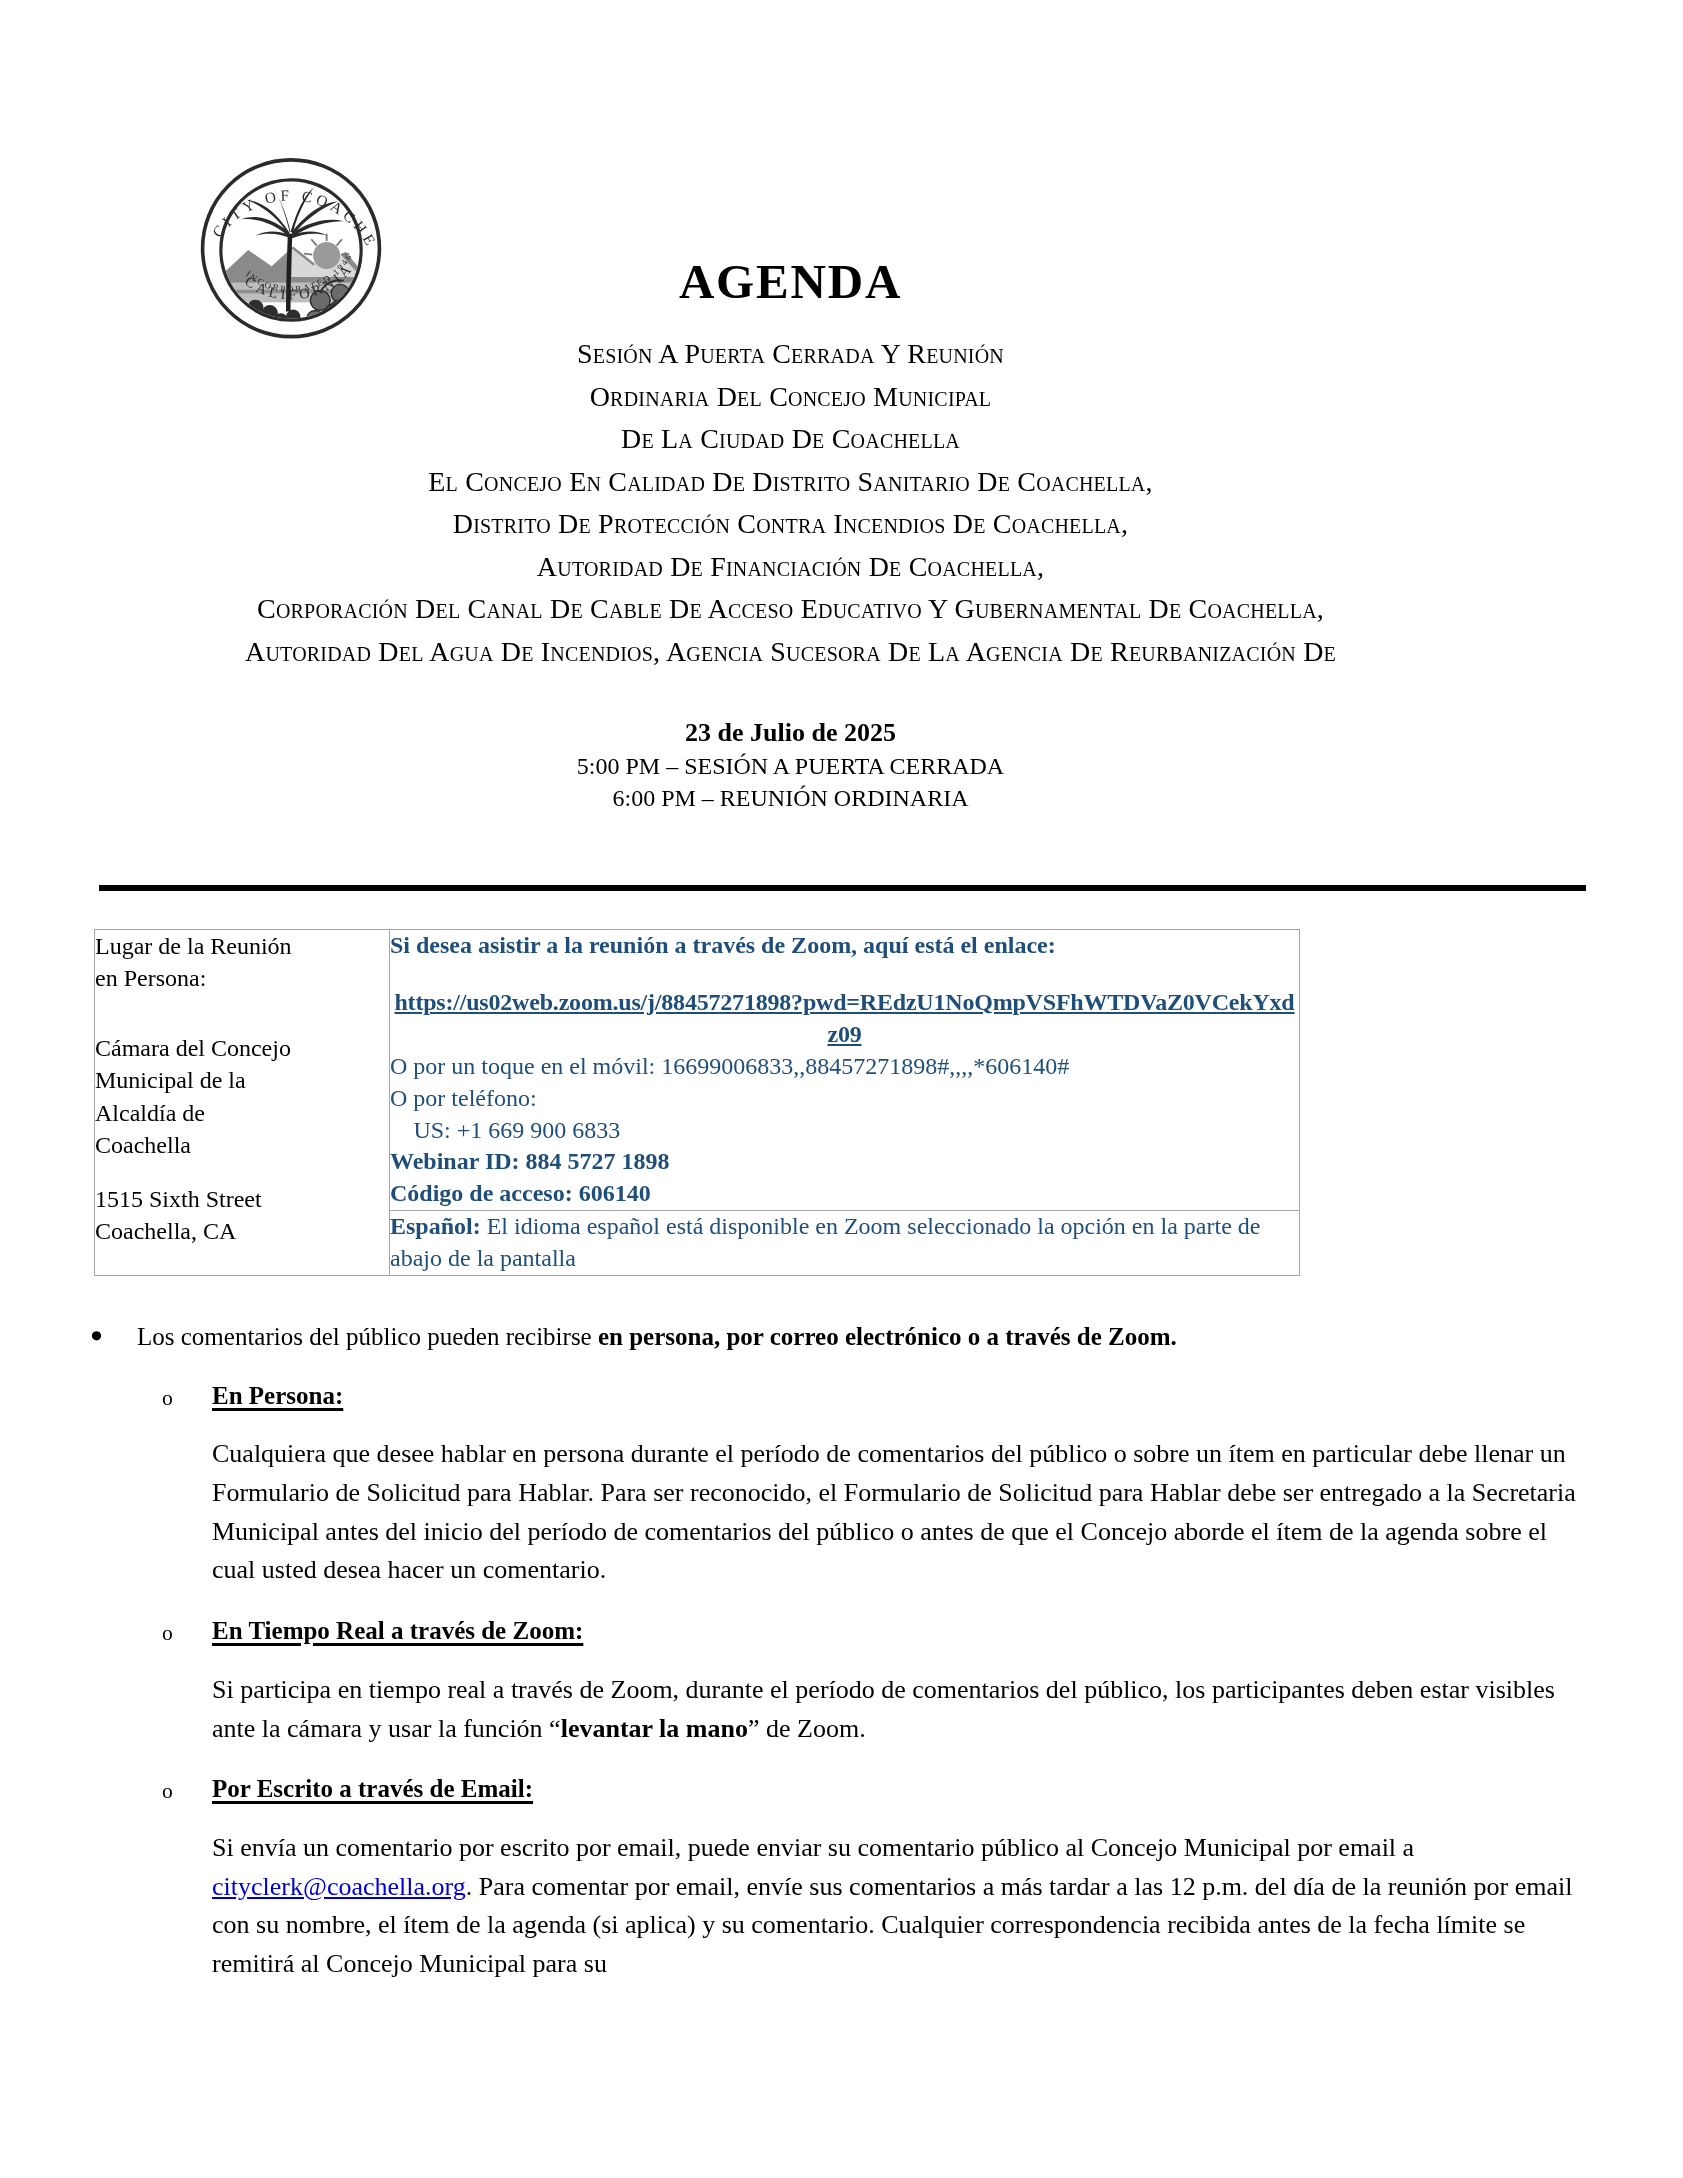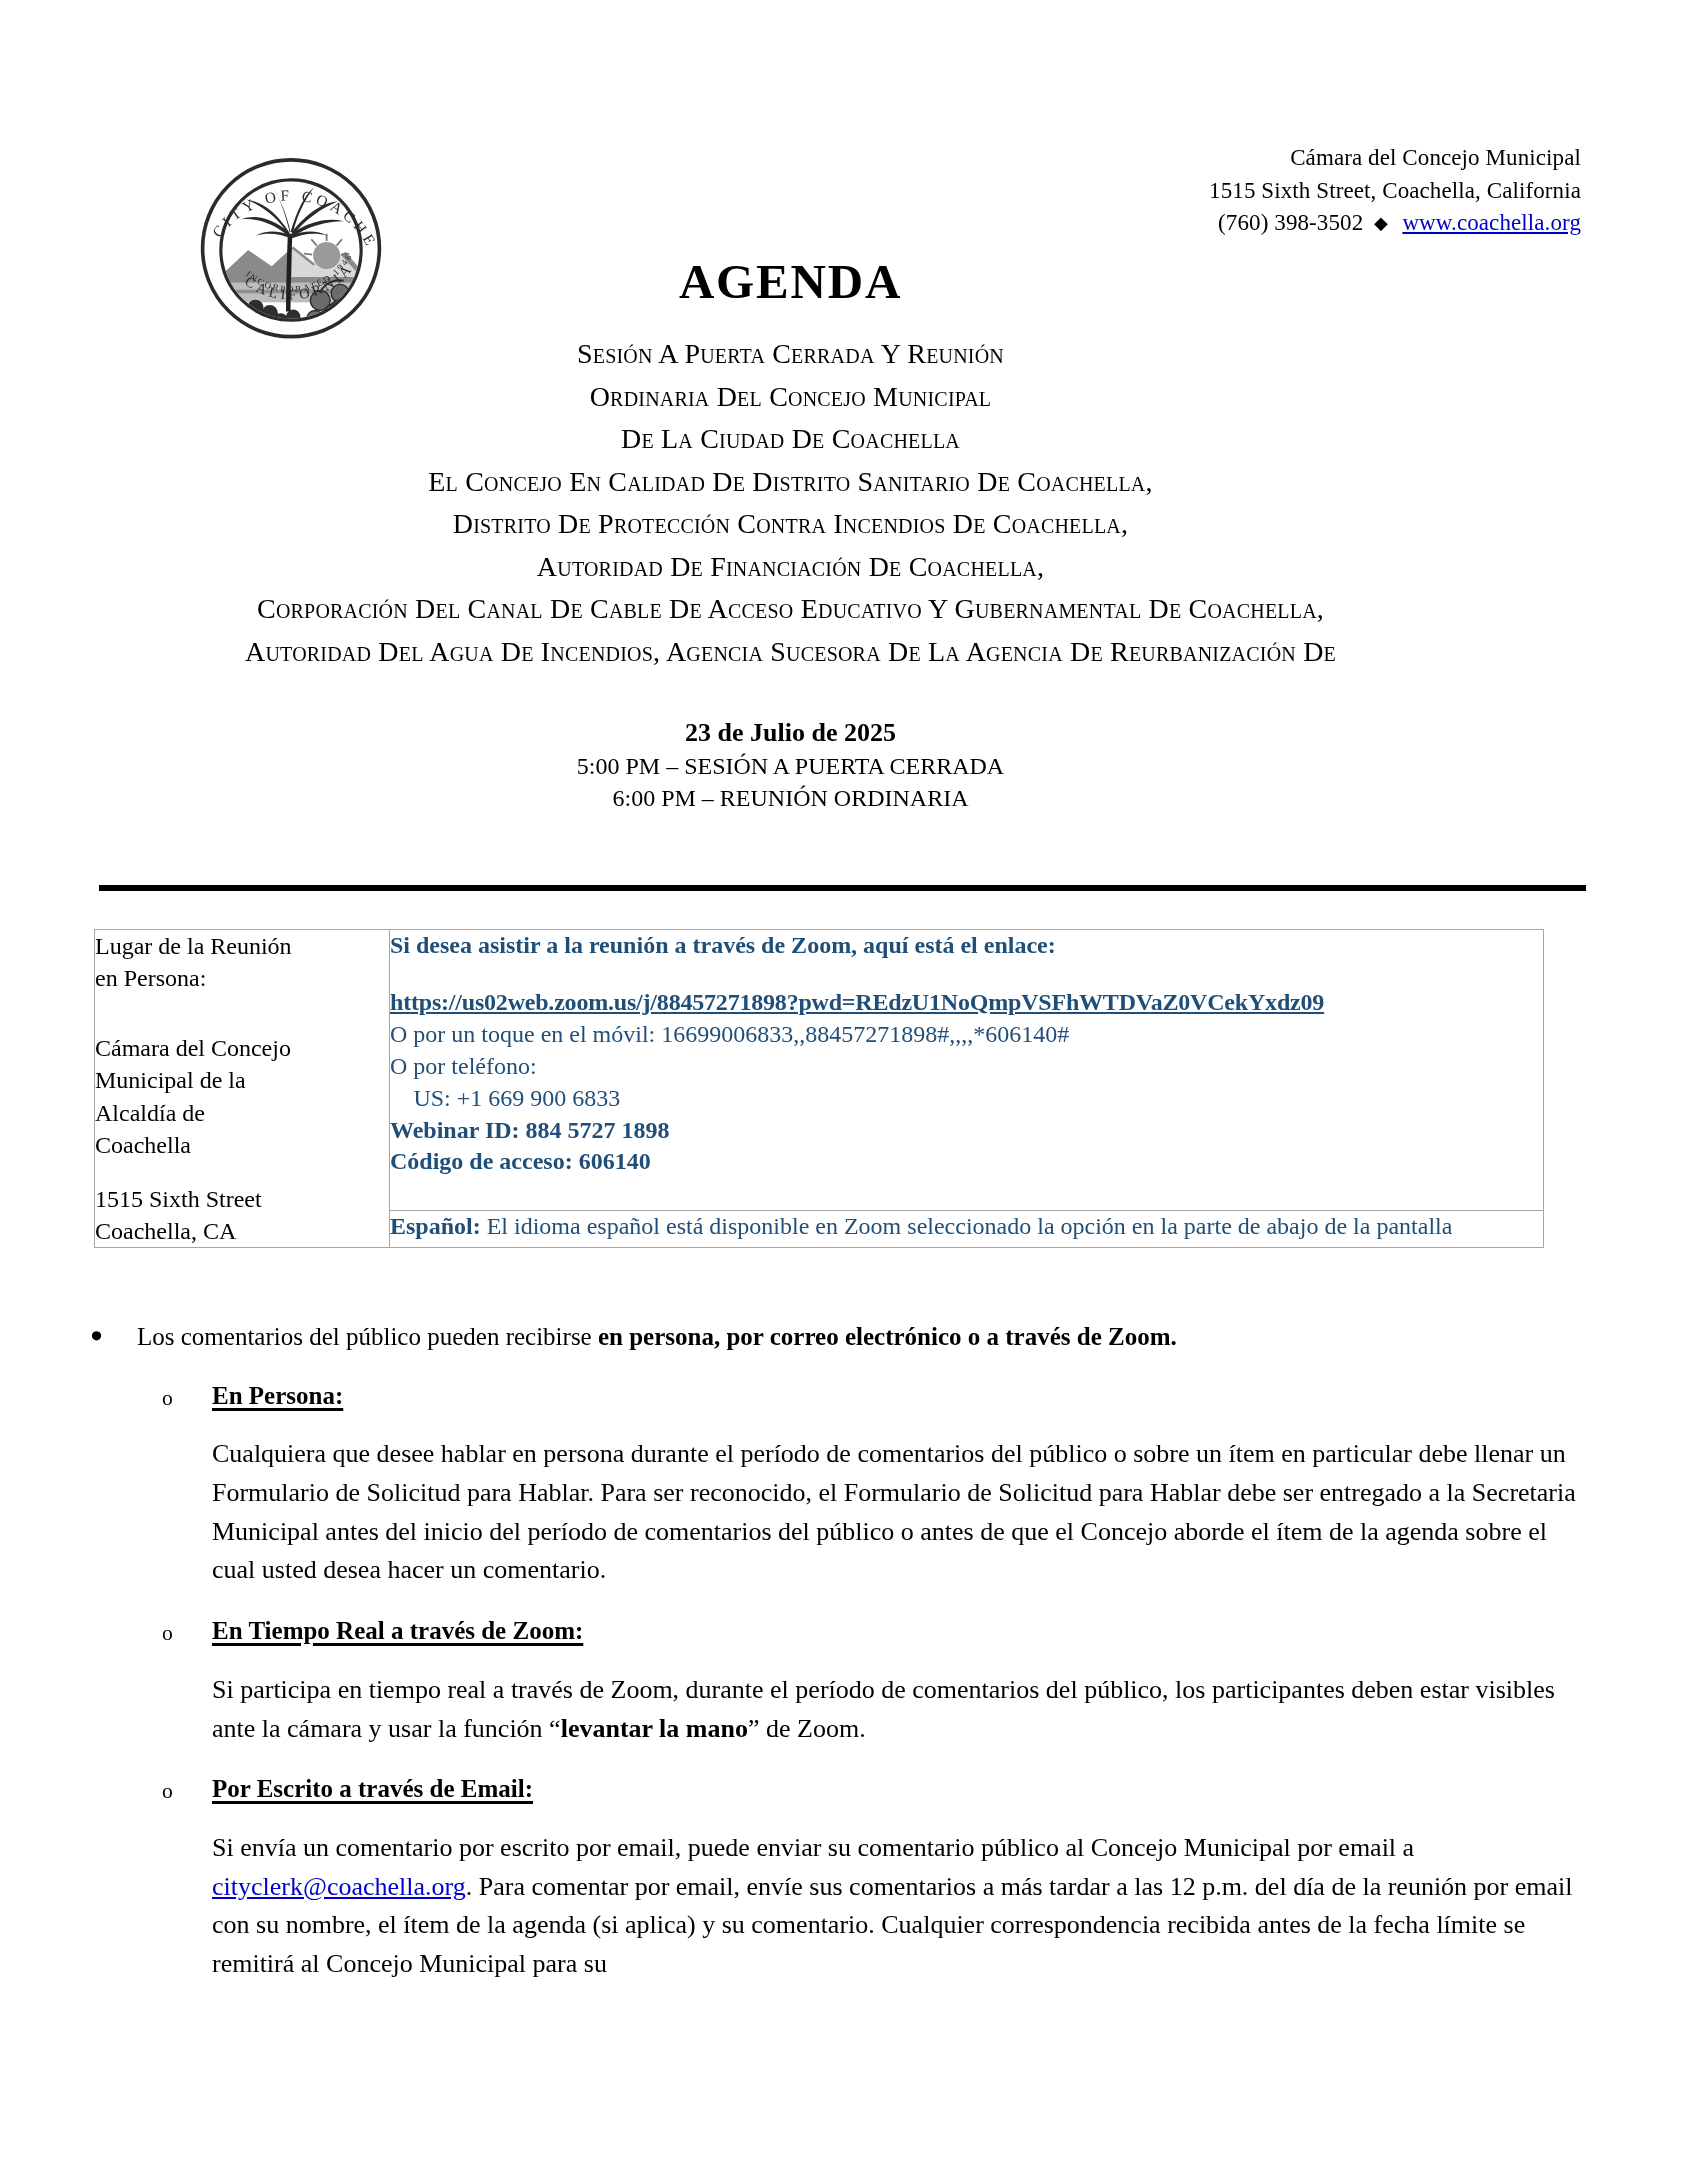--- a/index.html
+++ b/index.html
@@ -101,21 +101,21 @@
     width: 1487px;
     height: 6.3px;
     background: #000000;
   }
 
   
   .zoom-table {
     position: absolute;
     left: 94px;
     top: 929px;
-    width: 1450px;
+    width: 1206px;
     border-collapse: collapse;
     table-layout: fixed;
   }
   .zoom-table td {
     border: 1.8px solid #a6a6a6;
     vertical-align: top;
     padding: 0;
   }
   .cell-left {
     width: 294px;
@@ -284,27 +284,20 @@
         </text>
         <text font-family="'Liberation Serif', serif" font-size="16" fill="#2b2b2b" letter-spacing="4">
           <textPath href="#arcBot" startOffset="22%">CALIFORNIA</textPath>
         </text>
         <text font-family="'Liberation Serif', serif" font-size="10" fill="#2b2b2b" letter-spacing="2.4">
           <textPath href="#arcBot2" startOffset="18%">INCORPORATED 1946</textPath>
         </text>
       </svg>
     </div>
 
-    <div class="addr-block">
-      <div class="line">Cámara del Concejo Municipal</div>
-      <div class="line">1515 Sixth Street, Coachella, California</div>
-      <div class="line">
-        <span>(760) 398-3502</span><span class="diamond">◆</span><a href="#">www.coachella.org</a>
-      </div>
-    </div>
   </div>
 
   <div class="title-area">
     <div class="agenda-word">AGENDA</div>
 
     <div class="sc-line">Sesión A Puerta Cerrada Y Reunión</div>
     <div class="sc-line">Ordinaria Del Concejo Municipal</div>
     <div class="sc-line">De La Ciudad De Coachella</div>
     <div class="sc-line">El Concejo En Calidad De Distrito Sanitario De Coachella,</div>
     <div class="sc-line">Distrito De Protección Contra Incendios De Coachella,</div>

